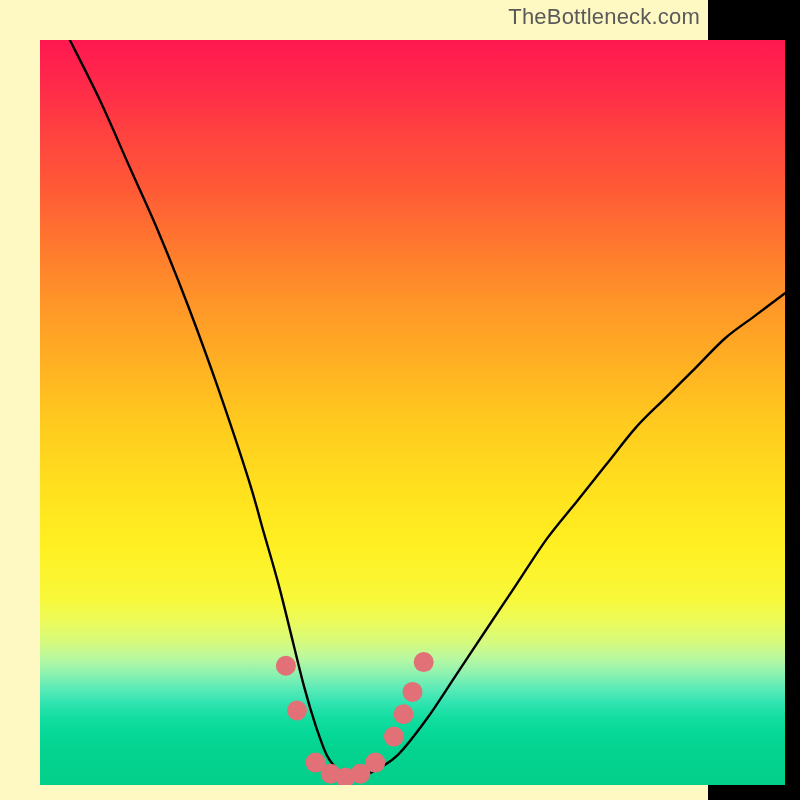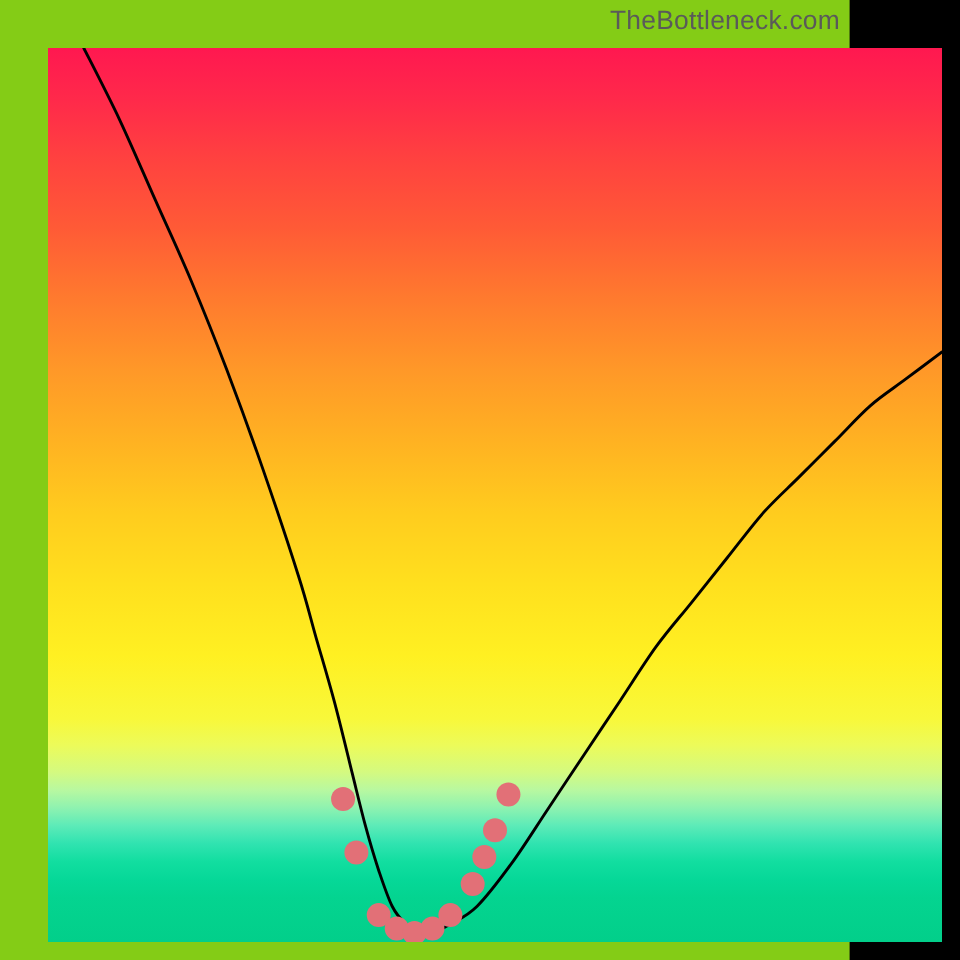--- a/index.html
+++ b/index.html
@@ -10,21 +10,21 @@
     background: #000;
     overflow: hidden;
     font-family: Arial, Helvetica, sans-serif;
   }
   .frame {
     position: absolute;
     left: 0;
     top: 0;
     width: 708px;
     height: 800px;
-    background: #84cc16;
+    background: #fef9c3;
   }
   .plot-area {
     position: absolute;
     left: 40px;
     top: 40px;
     width: 745px;
     height: 745px;
     
     background: linear-gradient(to bottom,
       #ff1850 0%,

